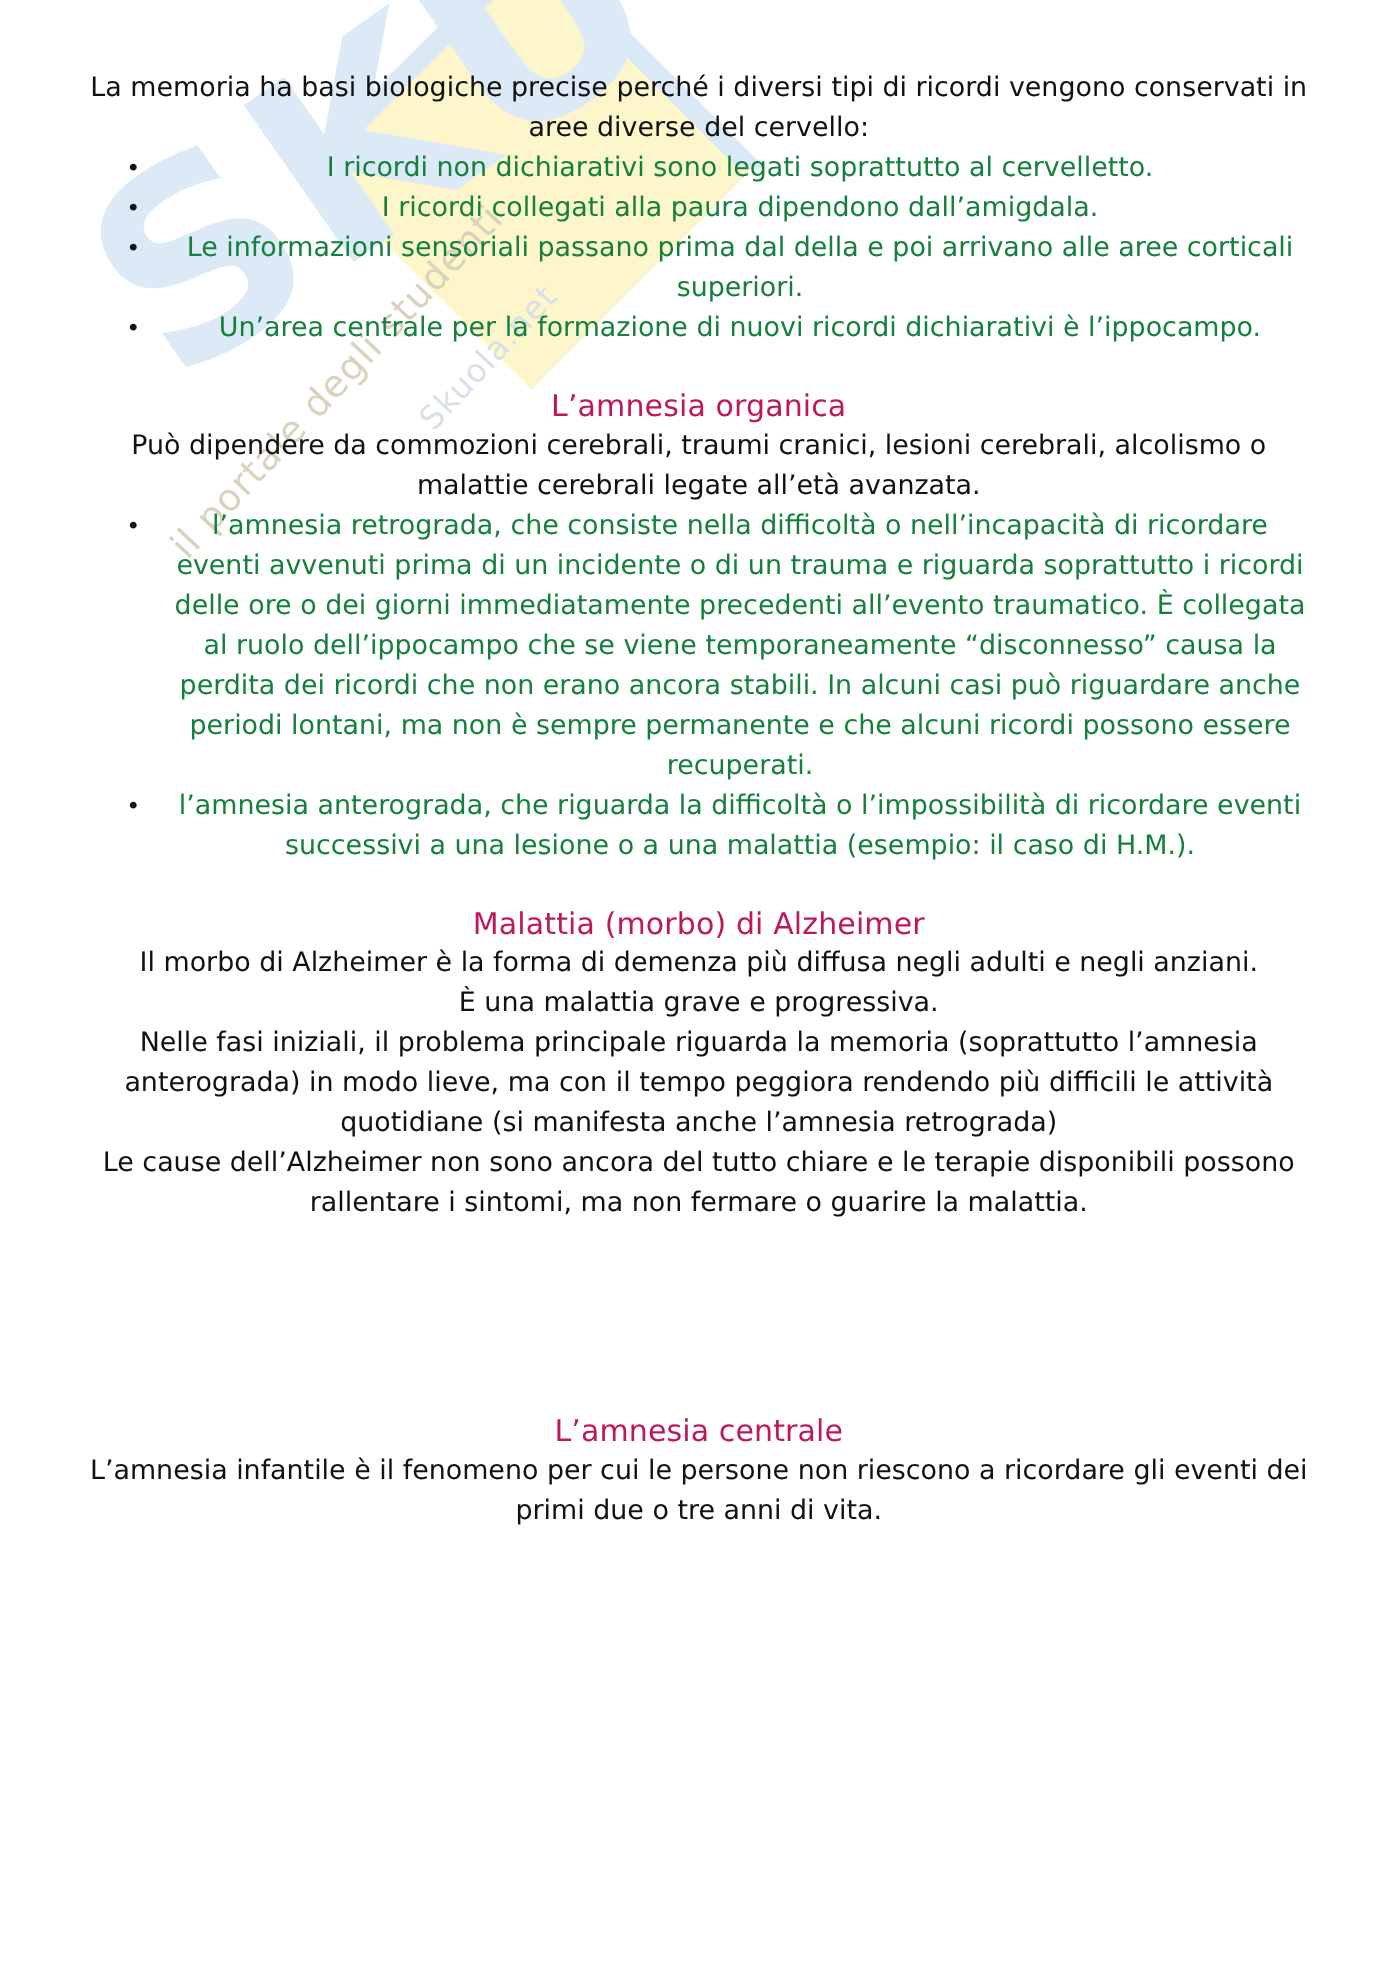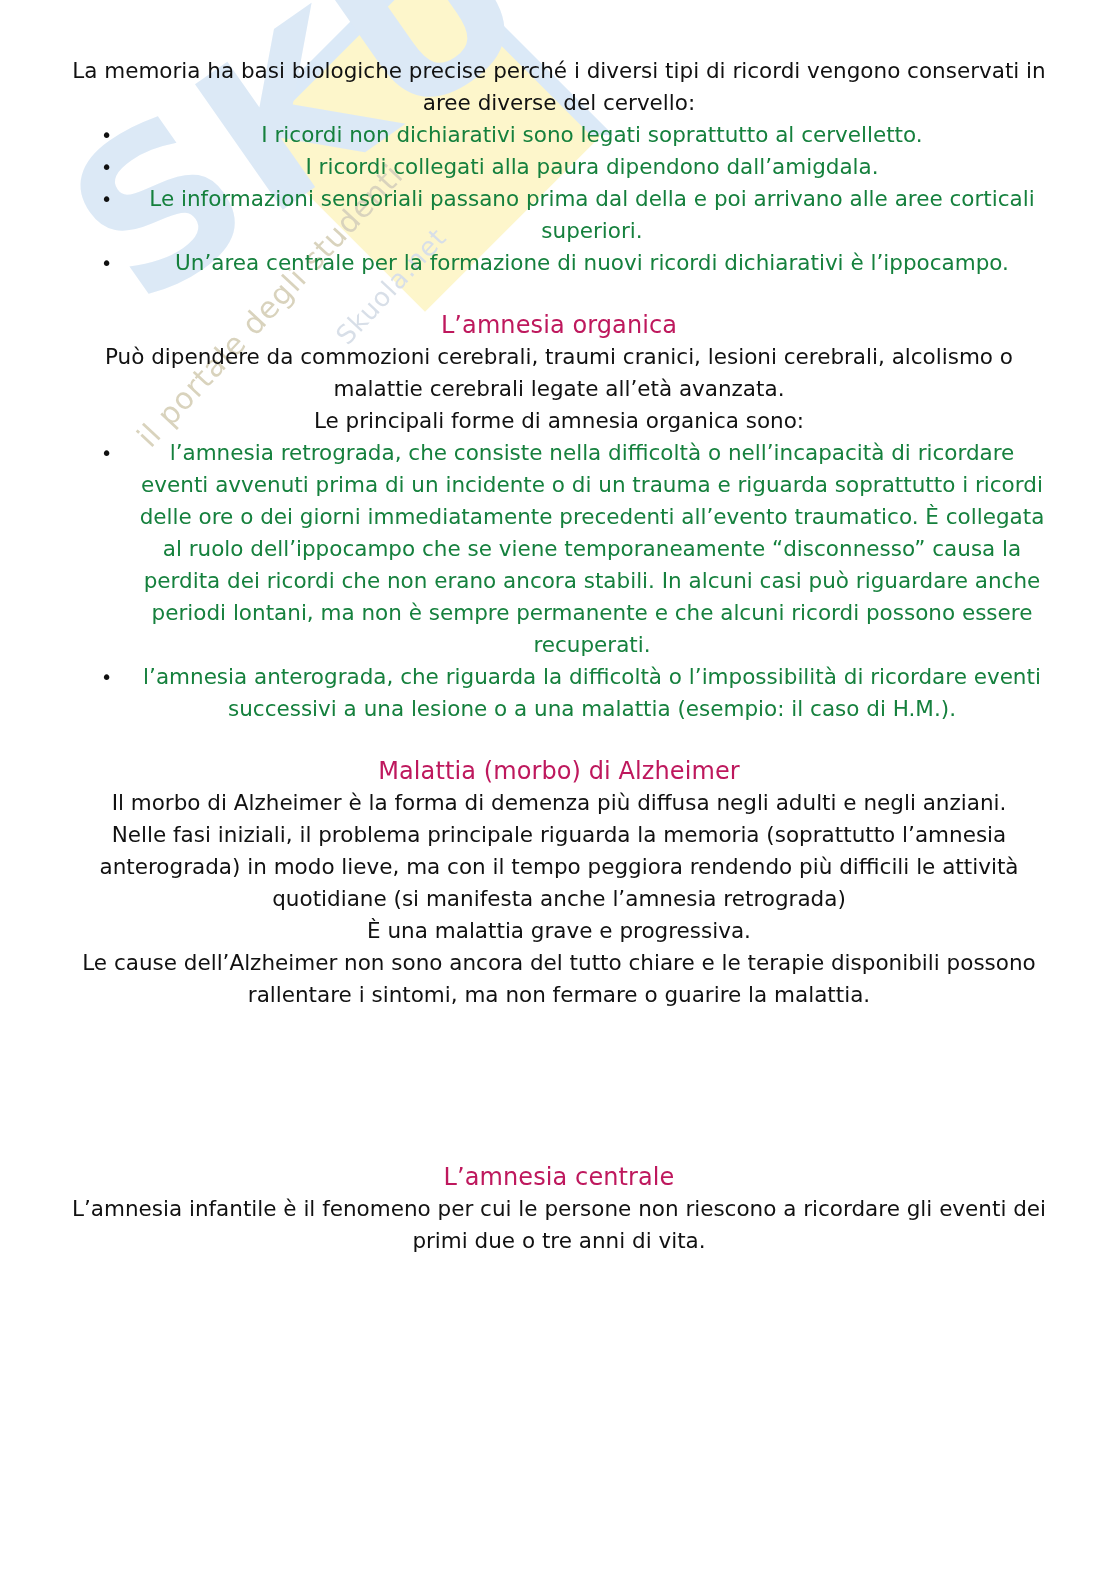--- a/index.html
+++ b/index.html
@@ -158,33 +158,32 @@
       <li>I ricordi non dichiarativi sono legati soprattutto al cervelletto.</li>
       <li>I ricordi collegati alla paura dipendono dall’amigdala.</li>
       <li>Le informazioni sensoriali passano prima dal della e poi arrivano alle aree corticali superiori.</li>
       <li>Un’area centrale per la formazione di nuovi ricordi dichiarativi è l’ippocampo.</li>
     </ul>
 
     <div class="gap-before-heading"></div>
 
     <h2 class="heading">L’amnesia organica</h2>
     <p class="para">Può dipendere da commozioni cerebrali, traumi cranici, lesioni cerebrali, alcolismo o malattie cerebrali legate all’età avanzata.</p>
-    <p class="para">Le principali forme di amnesia organica sono:</p>
 
     <ul class="bullets">
       <li>l’amnesia retrograda, che consiste nella difficoltà o nell’incapacità di ricordare eventi avvenuti prima di un incidente o di un trauma e riguarda soprattutto i ricordi delle ore o dei giorni immediatamente precedenti all’evento traumatico. È collegata al ruolo dell’ippocampo che se viene temporaneamente “disconnesso” causa la perdita dei ricordi che non erano ancora stabili. In alcuni casi può riguardare anche periodi lontani, ma non è sempre permanente e che alcuni ricordi possono essere recuperati.</li>
       <li>l’amnesia anterograda, che riguarda la difficoltà o l’impossibilità di ricordare eventi successivi a una lesione o a una malattia (esempio: il caso di H.M.).</li>
     </ul>
 
     <div class="gap-before-heading"></div>
 
     <h2 class="heading">Malattia (morbo) di Alzheimer</h2>
     <p class="para">Il morbo di Alzheimer è la forma di demenza più diffusa negli adulti e negli anziani.</p>
+    <p class="para">È una malattia grave e progressiva.</p>
     <p class="para">Nelle fasi iniziali, il problema principale riguarda la memoria (soprattutto l’amnesia anterograda) in modo lieve, ma con il tempo peggiora rendendo più difficili le attività quotidiane (si manifesta anche l’amnesia retrograda)</p>
-    <p class="para">È una malattia grave e progressiva.</p>
     <p class="para">Le cause dell’Alzheimer non sono ancora del tutto chiare e le terapie disponibili possono rallentare i sintomi, ma non fermare o guarire la malattia.</p>
 
     <div class="gap-large"></div>
 
     <h2 class="heading">L’amnesia centrale</h2>
     <p class="para">L’amnesia infantile è il fenomeno per cui le persone non riescono a ricordare gli eventi dei primi due o tre anni di vita.</p>
 
   </div>
 </div>
 

